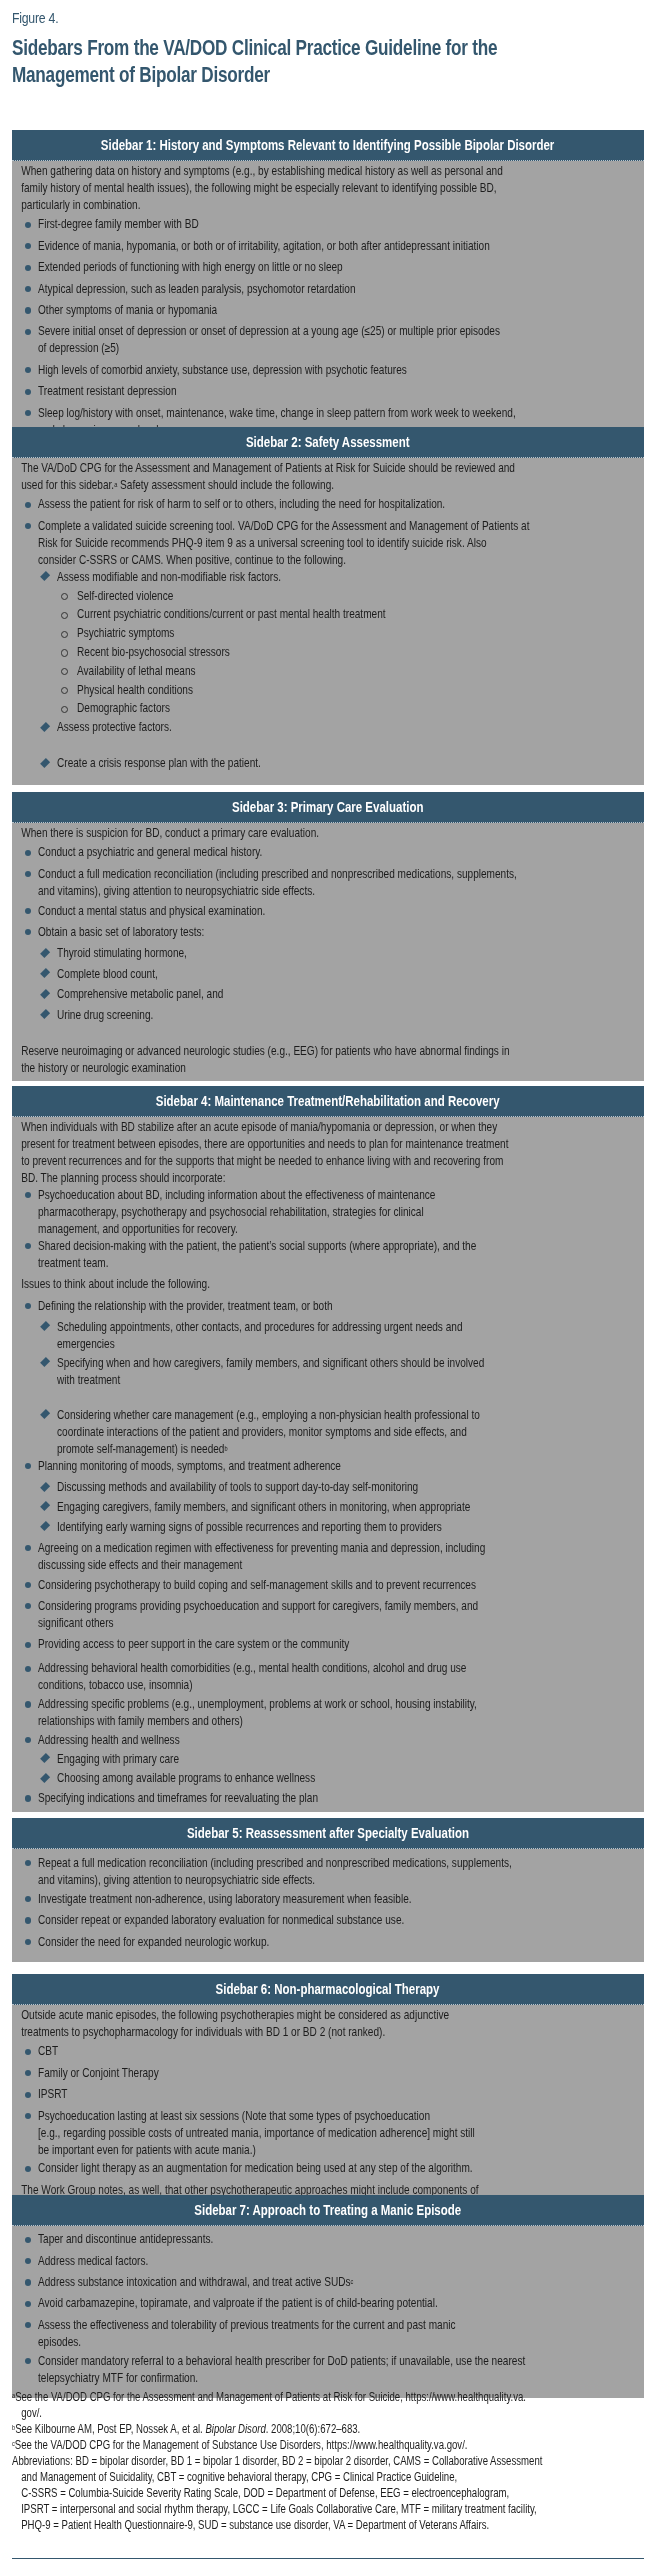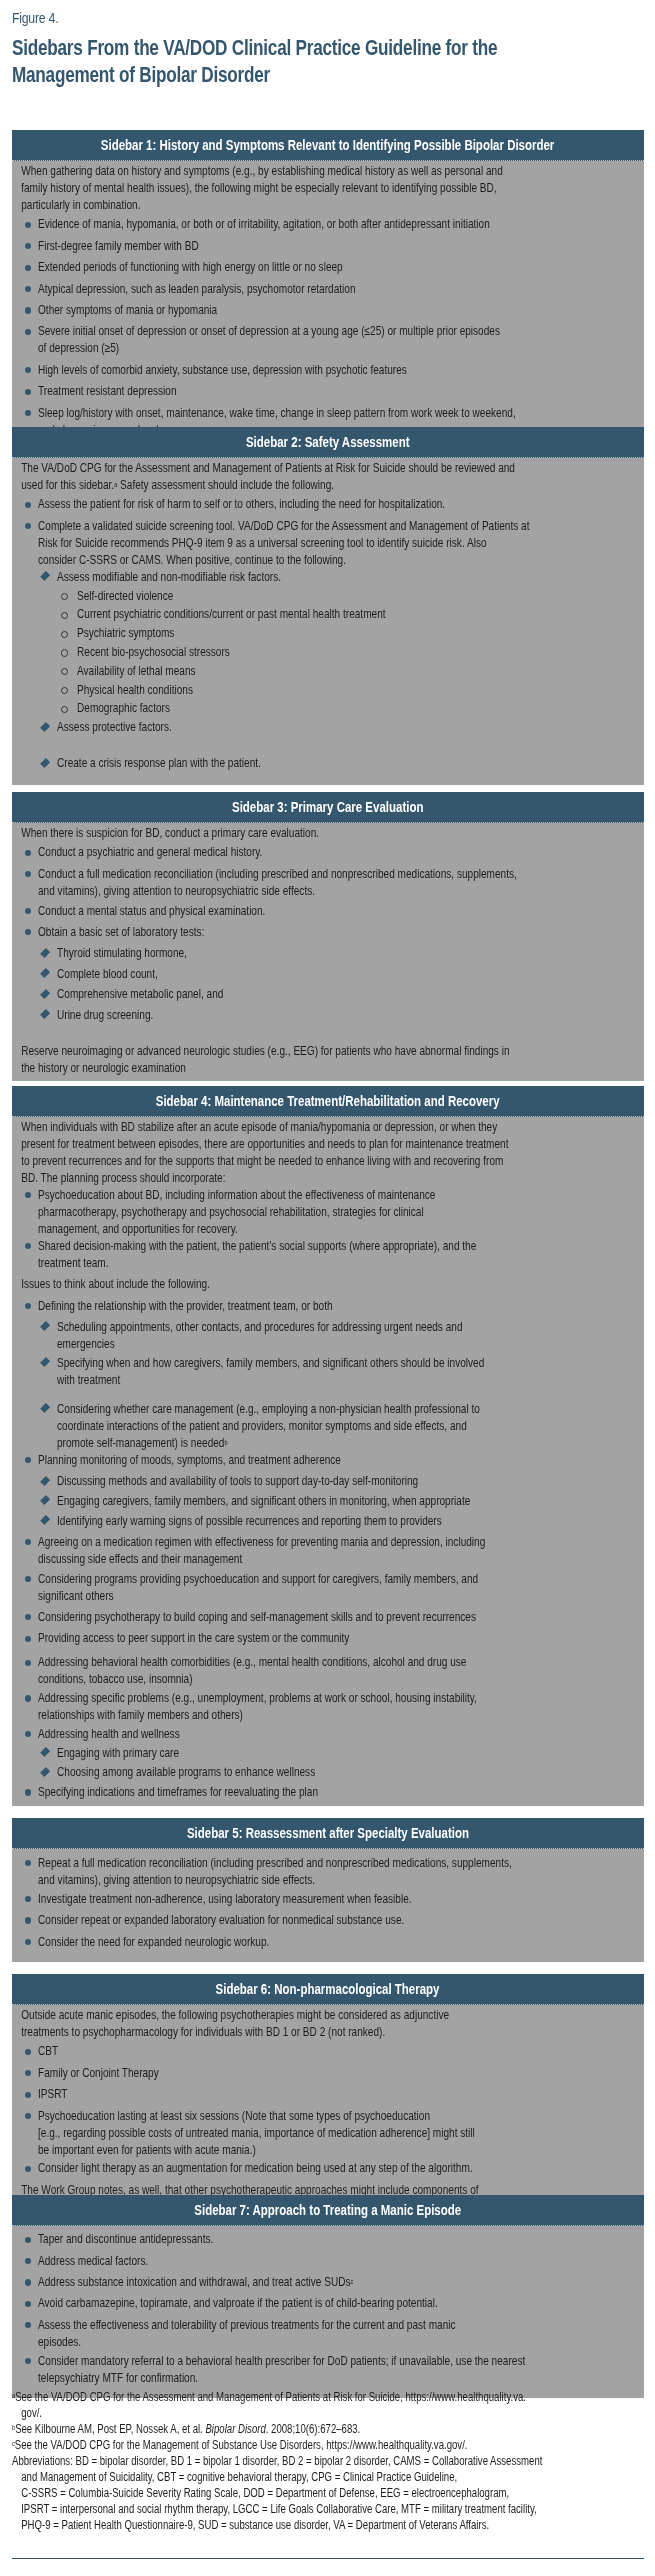--- a/index.html
+++ b/index.html
@@ -61,25 +61,25 @@
 <div class="panel" style="top:130px;">
   <div class="panel-head" style="height:30px;line-height:30px;font-size:14px;"><span>Sidebar 1: History and Symptoms Relevant to Identifying Possible Bipolar Disorder</span></div>
   <div class="panel-body" style="padding-bottom:14px;">
     <div class="para txt">
       <div>When gathering data on history and symptoms (e.g., by establishing medical history as well as personal and</div>
       <div>family history of mental health issues), the following might be especially relevant to identifying  possible BD,</div>
       <div>particularly in combination.</div>
     </div>
     <div class="li l1">
         <span class="bullet"></span>
+        <div class="txt">First-degree family member with BD</div>
+      </div>
+    <div class="li l1">
+        <span class="bullet"></span>
         <div class="txt">Evidence of mania, hypomania, or both or of irritability, agitation, or both after antidepressant initiation</div>
-      </div>
-    <div class="li l1">
-        <span class="bullet"></span>
-        <div class="txt">First-degree family member with BD</div>
       </div>
     <div class="li l1">
         <span class="bullet"></span>
         <div class="txt">Extended periods of functioning with high energy on little or no sleep</div>
       </div>
     <div class="li l1">
         <span class="bullet"></span>
         <div class="txt">Atypical depression, such as leaden paralysis, psychomotor retardation</div>
       </div>
     <div class="li l1">
@@ -248,21 +248,21 @@
         <span class="bullet"></span>
         <div class="txt">Defining the relationship with the provider, treatment team, or both</div>
       </div>
     <div class="li l2" style="margin-bottom:1.8px;">
         <span class="bullet"></span>
         <div class="txt">
           <div>Scheduling appointments, other contacts, and procedures for addressing urgent needs and</div>
           <div>emergencies</div>
         </div>
       </div>
-    <div class="li l2" style="margin-bottom:12px;">
+    <div class="li l2" style="margin-bottom:18px;">
         <span class="bullet"></span>
         <div class="txt">
           <div>Specifying when and how caregivers, family members, and significant others should be involved</div>
           <div>with treatment</div>
         </div>
       </div>
     <div class="li l2" style="margin-bottom:0;">
         <span class="bullet"></span>
         <div class="txt">
           <div>Considering whether care management (e.g., employing a non-physician health professional to</div>
@@ -288,28 +288,28 @@
       </div>
     <div class="li l1" style="margin-bottom:2.7px;">
         <span class="bullet"></span>
         <div class="txt">
           <div>Agreeing on a medication regimen with effectiveness for preventing mania and depression, including</div>
           <div>discussing side effects and their management</div>
         </div>
       </div>
     <div class="li l1">
         <span class="bullet"></span>
+        <div class="txt">Considering psychotherapy to build coping and self-management skills and to prevent recurrences</div>
+      </div>
+    <div class="li l1">
+        <span class="bullet"></span>
         <div class="txt">
           <div>Considering programs providing psychoeducation and support for caregivers, family members, and</div>
           <div>significant others</div>
         </div>
-      </div>
-    <div class="li l1">
-        <span class="bullet"></span>
-        <div class="txt">Considering psychotherapy to build coping and self-management skills and to prevent recurrences</div>
       </div>
     <div class="li l1" style="margin-bottom:7px;">
         <span class="bullet"></span>
         <div class="txt">Providing access to peer support in the care system or the community</div>
       </div>
     <div class="li l1" style="margin-bottom:1.8px;">
         <span class="bullet"></span>
         <div class="txt">
           <div>Addressing behavioral health comorbidities (e.g., mental health conditions, alcohol and drug use</div>
           <div>conditions, tobacco use, insomnia)</div>

